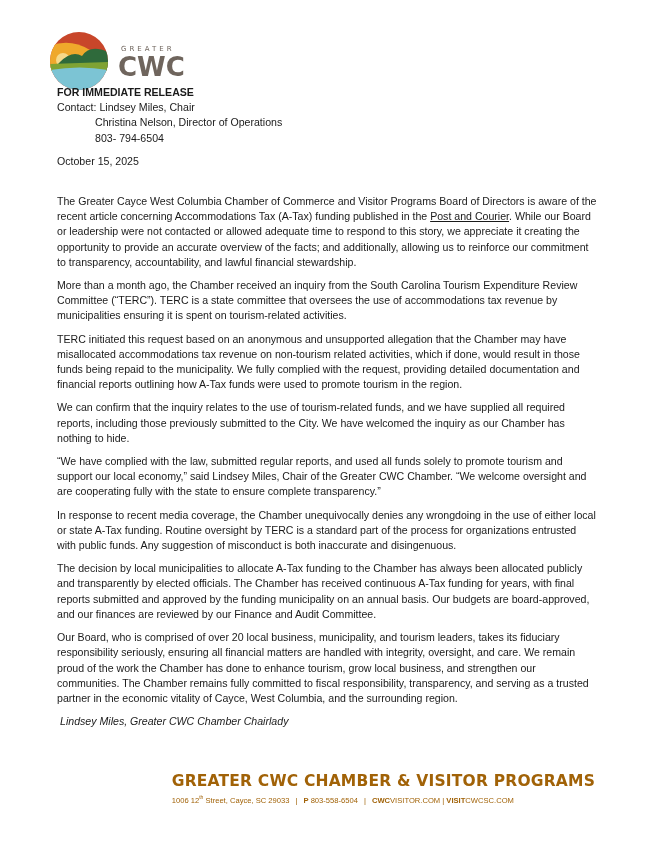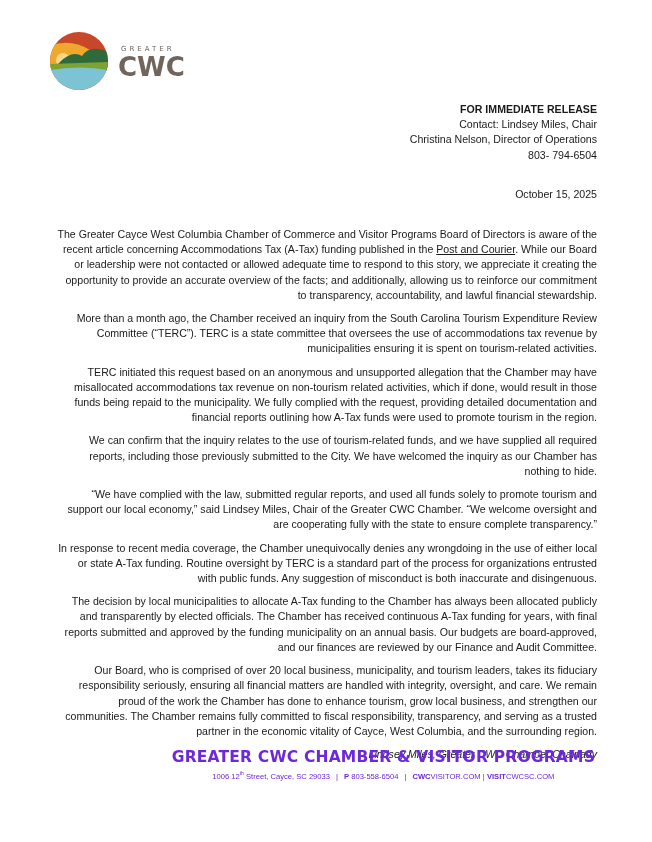--- a/index.html
+++ b/index.html
@@ -4,29 +4,29 @@
 <style>
   html, body { margin: 0; padding: 0; background: #ffffff; }
   body { width: 652px; height: 842px; position: relative; overflow: hidden;
          font-family: "Liberation Sans", sans-serif; color: #1a1a1a; }
   .logo { position: absolute; left: 50px; top: 32px; width: 150px; height: 60px; }
   .logo-circle { position: absolute; left: 0; top: 0; width: 58px; height: 58px; }
   .logo-greater { position: absolute; left: 71px; top: 13px; font-size: 7px; letter-spacing: 3px;
                   color: #6f655d; font-family: "DejaVu Sans", sans-serif; }
   .logo-cwc { position: absolute; left: 68px; top: 21px; font-size: 26px; font-weight: bold;
               color: #6f655d; font-family: "DejaVu Sans", sans-serif; letter-spacing: 0px; line-height: 28px; }
-  .content { position: absolute; left: 57px; top: 102px; width: 540px; font-size: 10.6px; line-height: 15.2px; text-align: right; }
+  .content { position: absolute; left: 57px; top: 85px; width: 540px; font-size: 10.6px; line-height: 15.2px; }
   .release { font-weight: bold; }
   .indent { padding-left: 38px; }
-  .date { margin-top: 24px; }
+  .date { margin-top: 8px; }
   p { margin: 0 0 8px 0; }
   .body-start { margin-top: 25px; }
   .link { text-decoration: underline; }
   .sig { font-style: italic; margin-left: 3px; margin-top: 8px; }
-  .footer { position: absolute; right: 57px; top: 748px; text-align: center; color: #6d28d9; }
+  .footer { position: absolute; right: 57px; top: 772px; text-align: left; color: #a16207; }
   .footer-title { font-size: 15.5px; font-weight: bold; letter-spacing: 0.2px; font-family: "DejaVu Sans", sans-serif; }
   .footer-info { font-size: 7.6px; margin-top: 4px; }
   .footer-info b { font-weight: bold; }
   .sep { padding: 0 6px; }
 </style>
 </head>
 <body>
 
 <div class="logo">
   <svg class="logo-circle" viewBox="0 0 58 58">

